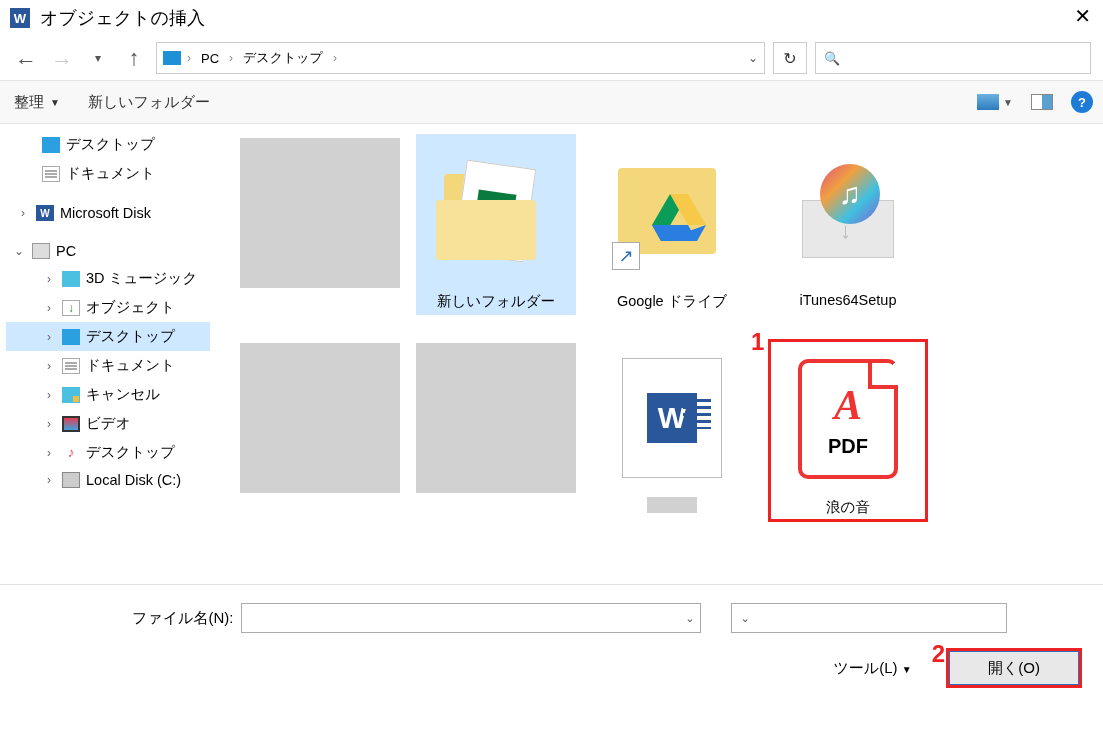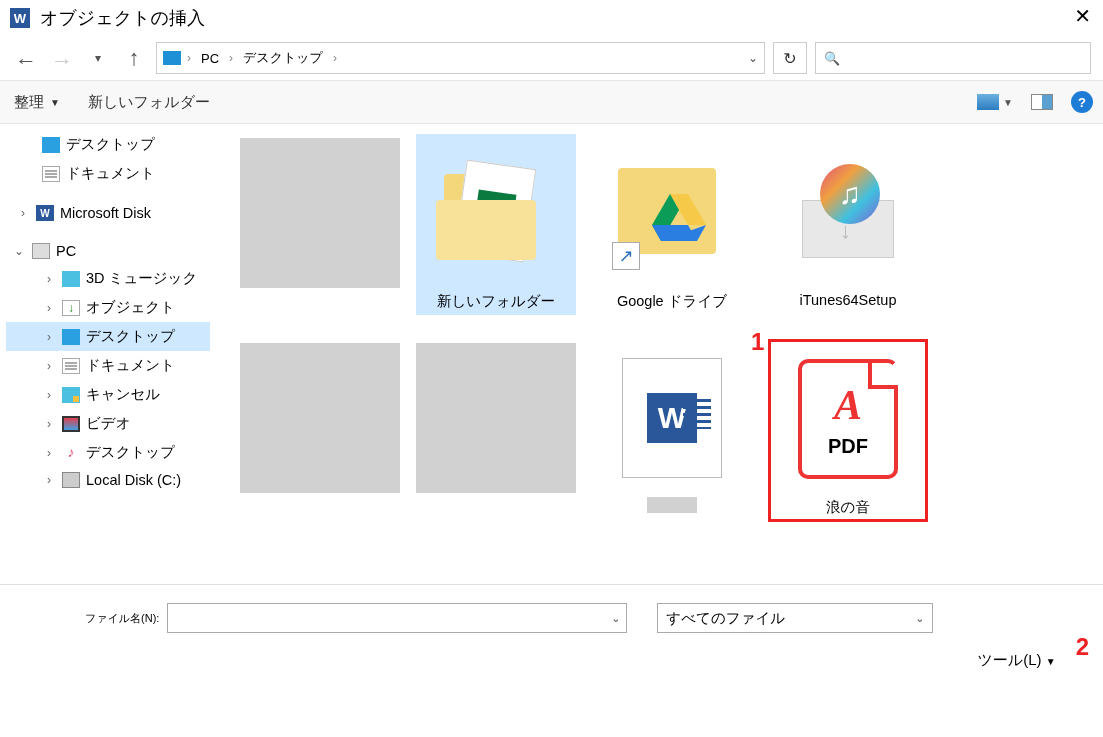--- a/index.html
+++ b/index.html
@@ -202,21 +202,21 @@
     border:3px solid #e22;padding:2px;
   }
   .annot{
     position:absolute;color:#e22;font-weight:bold;font-size:24px;
   }
   .bottombar{
     border-top:1px solid #e0e0e0;
     padding:18px 20px 14px 20px;
   }
   .fnrow{display:flex;align-items:center;gap:8px;margin-bottom:18px;}
-  .fnrow label{font-size:11px;margin-left:65px;}
+  .fnrow label{font-size:15px;margin-left:112px;}
   .fnrow .fninput{
     flex:0 0 460px;height:30px;border:1px solid #aaa;display:flex;align-items:center;padding:0 6px;
   }
   .fnrow .fninput input{flex:1;border:none;outline:none;font-size:14px;}
   .fnrow .filter{
     width:276px;height:30px;border:1px solid #aaa;display:flex;align-items:center;padding:0 8px;font-size:14.5px;
   }
   .btnrow{display:flex;align-items:center;justify-content:flex-end;gap:14px;padding-right:4px;position:relative;}
   .btnrow .tools{font-size:15px;margin-right:6px;margin-left:9px;}
   .btn{
@@ -411,24 +411,26 @@
 
 <div class="bottombar">
   <div class="fnrow">
     <label>ファイル名(N):</label>
     <div class="fninput">
       <input style="">
       <span style="font-size:11px;color:#555">⌄</span>
     </div>
     <div style="width:14px"></div>
     <div class="filter">
-      <span style="flex:1">すべてのファイル</span>
       <span style="font-size:11px;color:#555">⌄</span>
     </div>
   </div>
   <div class="btnrow">
     <span class="tools">
       <span>ツール(L)</span>
       <span style="font-size:10px">▼</span>
     </span>
     <span class="annot" style="position:static;margin-right:-10px;margin-top:-28px">2</span>
+    <div class="btn primary">
+      <span>開く(O)</span>
+    </div>
   </div>
 </div>
 
 </body></html>

